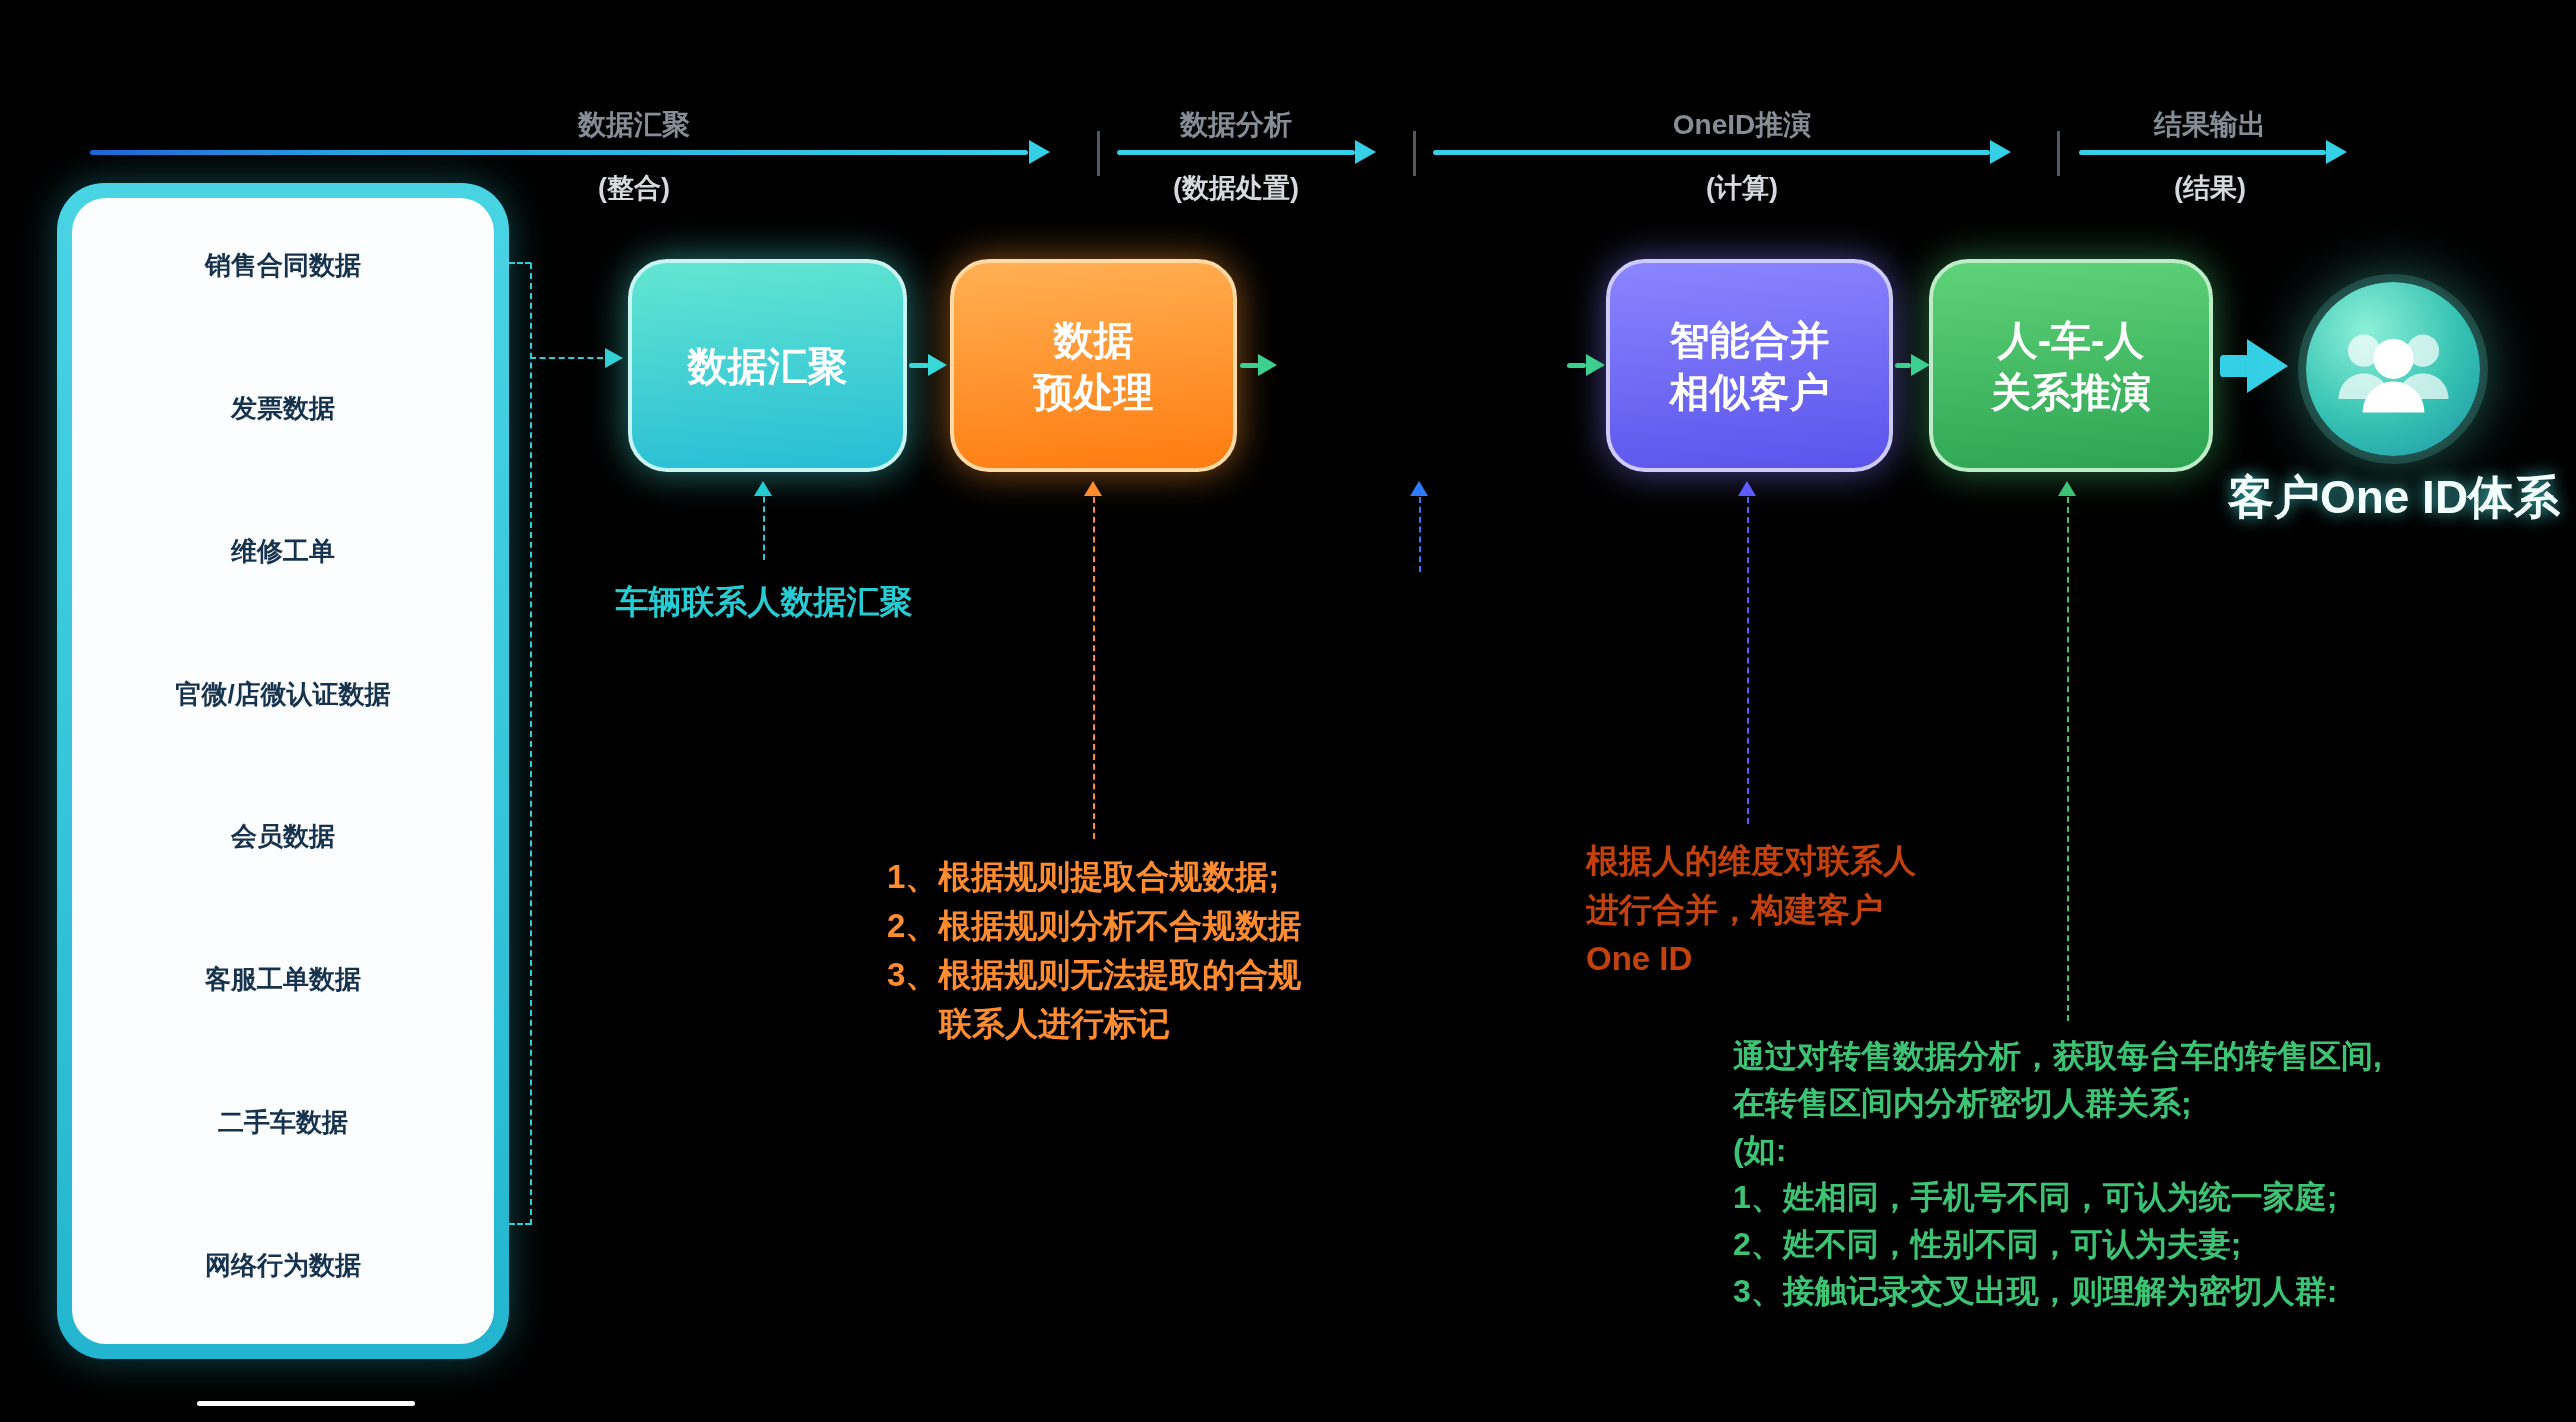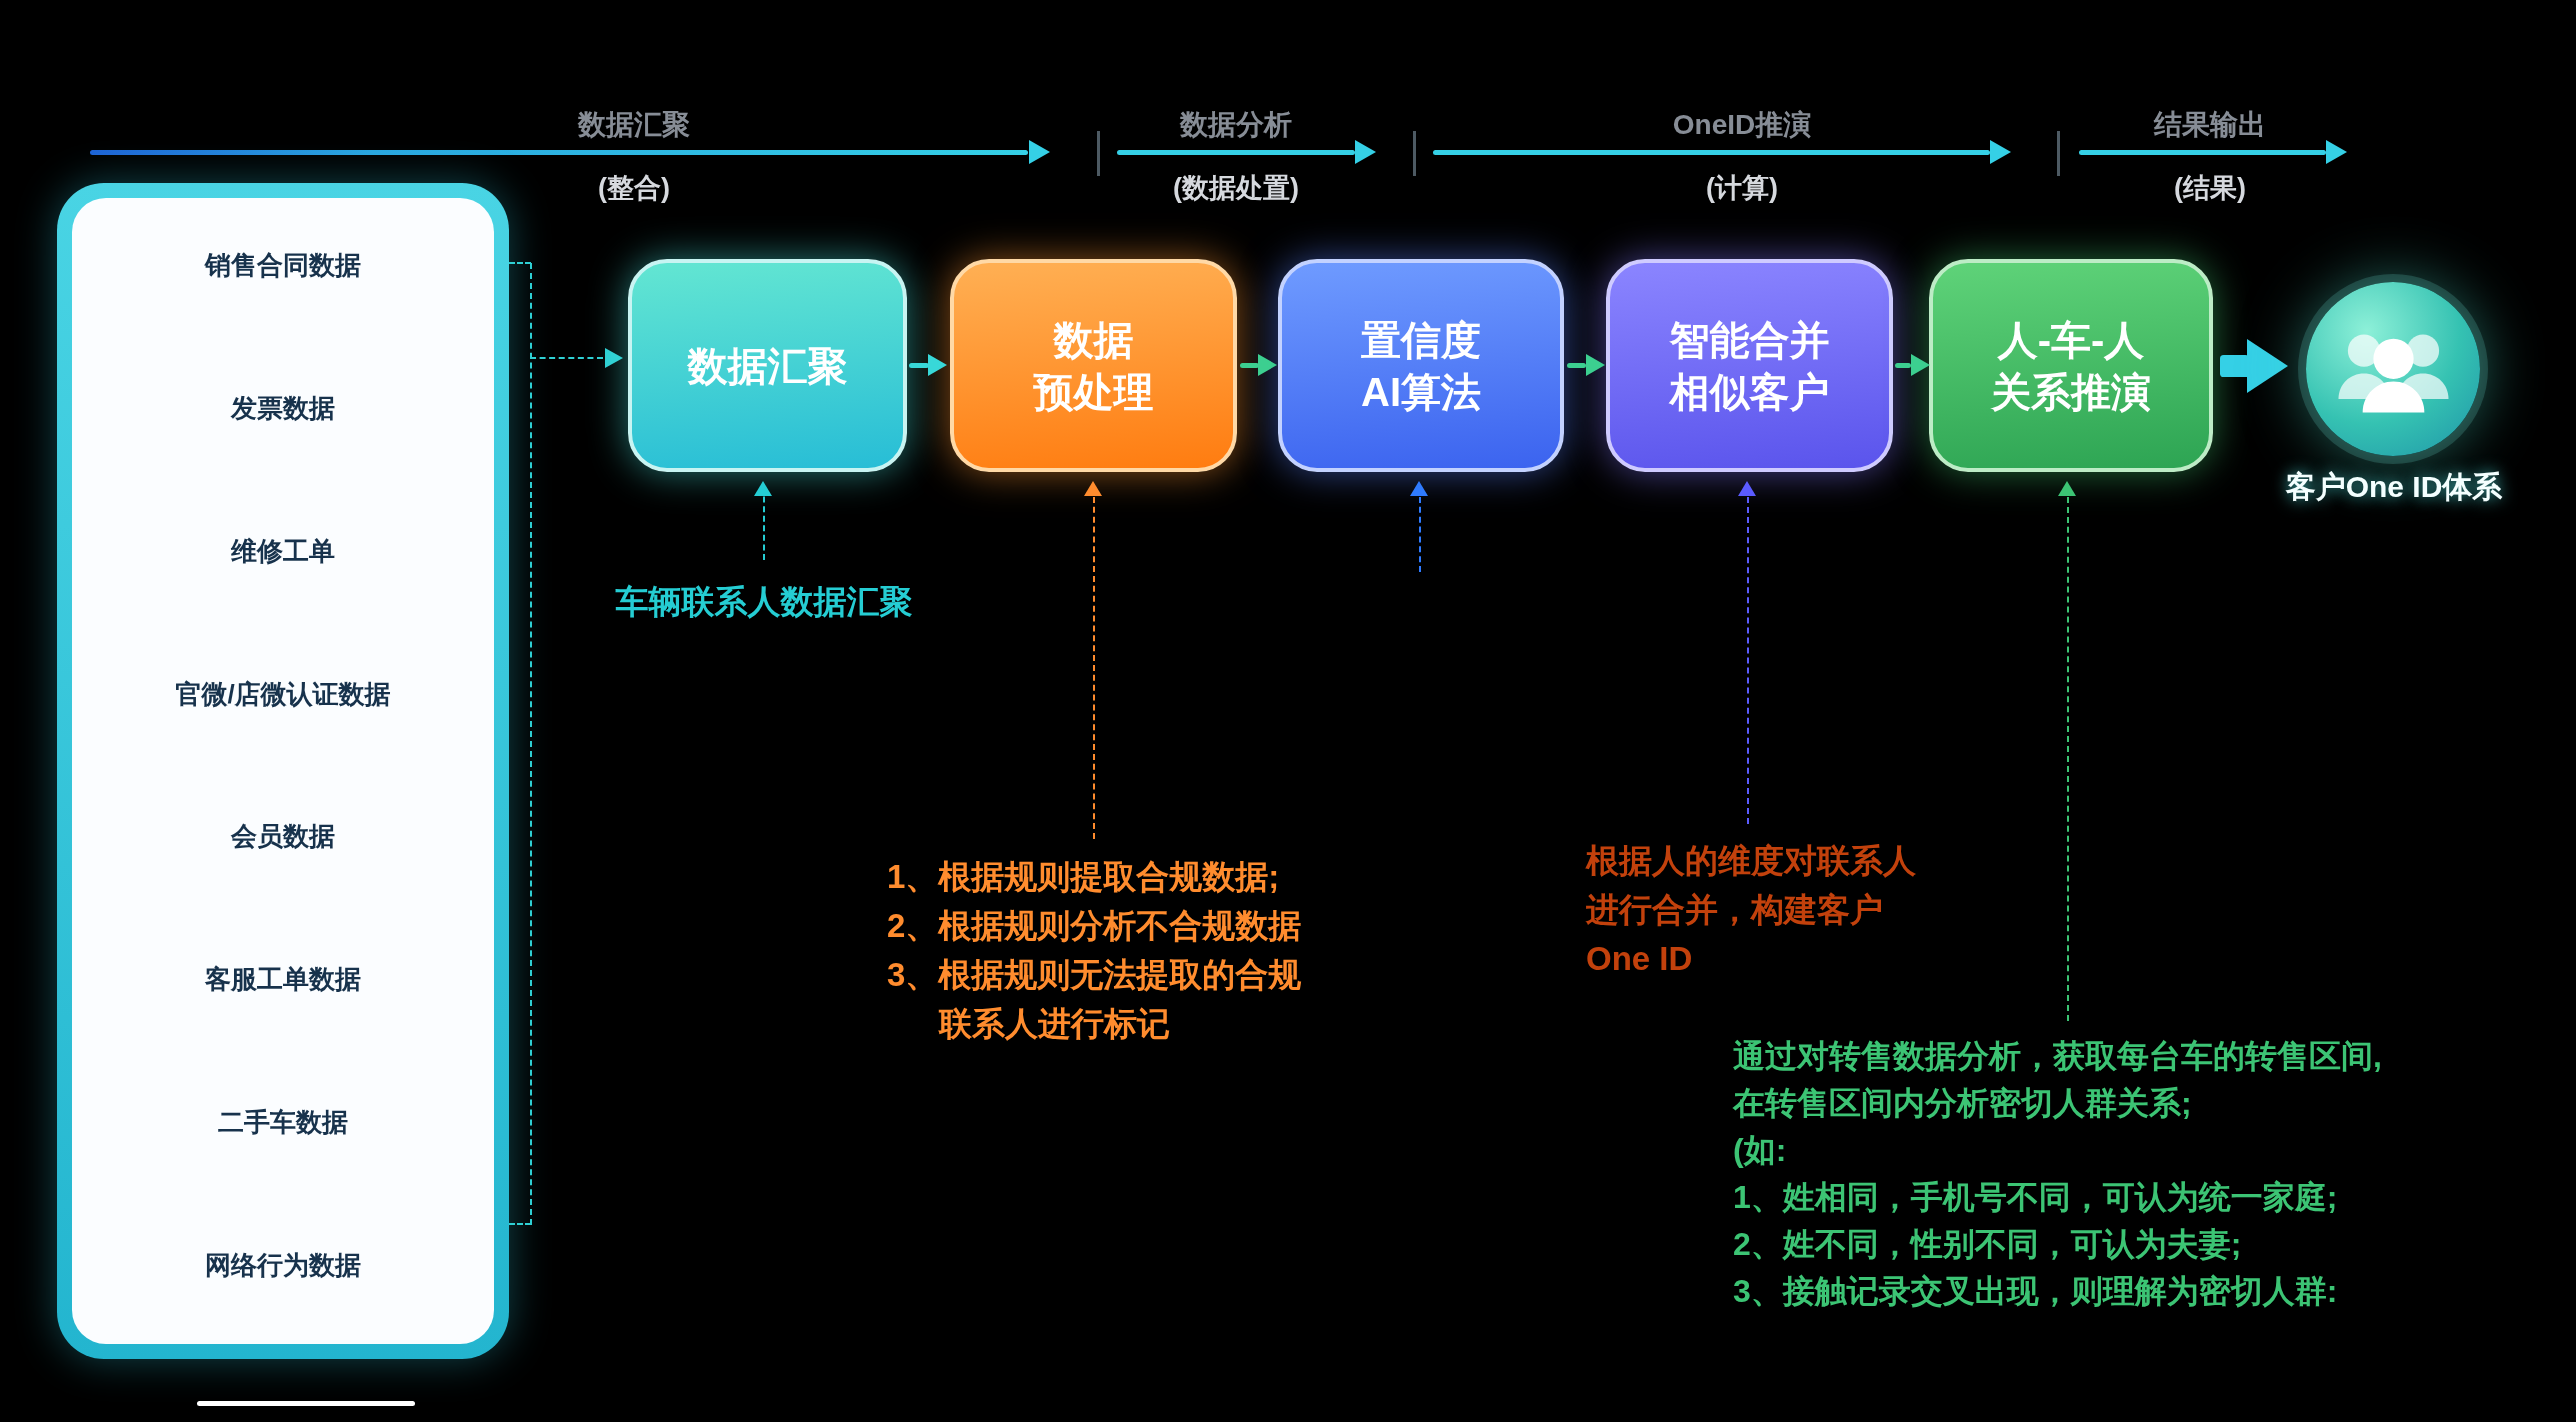--- a/index.html
+++ b/index.html
@@ -62,21 +62,21 @@
     background:#35d0e6;border-radius:3.6px;}
   .big-head{position:absolute;left:2247px;top:339px;width:0;height:0;border-style:solid;
     border-width:27px 0 27px 41px;border-color:transparent transparent transparent #35d0e6;}
 
   
   .result-circle{position:absolute;left:2306px;top:282px;width:174px;height:174px;border-radius:50%;
     background:radial-gradient(circle at 35% 28%,#8df0d8,#35c2b2 55%,#1e93a8);
     box-shadow:0 0 63px rgba(80,230,210,.5),0 0 0 8px rgba(130,240,225,.18);
     display:flex;align-items:center;justify-content:center;}
   .result-label{position:absolute;left:2394px;top:467px;transform:translateX(-50%);
-    font-size:30px;font-weight:800;color:#f4ffff;white-space:nowrap;
+    font-size:46px;font-weight:800;color:#f4ffff;white-space:nowrap;
     text-shadow:0 0 16px rgba(80,230,230,.8);}
 
   
   .note-line{position:absolute;border-left:2.7px dashed;}
   .note-head{position:absolute;top:472px;width:0;height:0;border:9px solid transparent;
     border-bottom-width:15px;}
   .note{position:absolute;font-weight:700;font-size:33px;line-height:49px;white-space:nowrap;}
   .note .indent{padding-left:52px;}
   .n-cyan{color:#25cdd3;}   .n-cyan-b{border-color:#25cdd3;}   .n-cyan-hb{border-bottom-color:#25cdd3;}
   .n-orange{color:#ff8c2e;} .n-orange-b{border-color:#ff8c2e;} .n-orange-hb{border-bottom-color:#ff8c2e;}
@@ -135,24 +135,20 @@
   <div class="dash h" style="left:530px;top:357px;width:73px"></div>
   <div class="dash-head" style="left:605px;top:348px"></div>
 
   <div class="step step-1">
     <span>数据汇聚</span>
   </div>
   <div class="step step-2">
     <span>数据</span>
     <span>预处理</span>
   </div>
-  <div class="step step-3">
-    <span>置信度</span>
-    <span>AI算法</span>
-  </div>
   <div class="step step-4">
     <span>智能合并</span>
     <span>相似客户</span>
   </div>
   <div class="step step-5">
     <span>人-车-人</span>
     <span>关系推演</span>
   </div>
 
   <div class="mini-stem c-cyan" style="left:909px;width:19.7px"></div>

